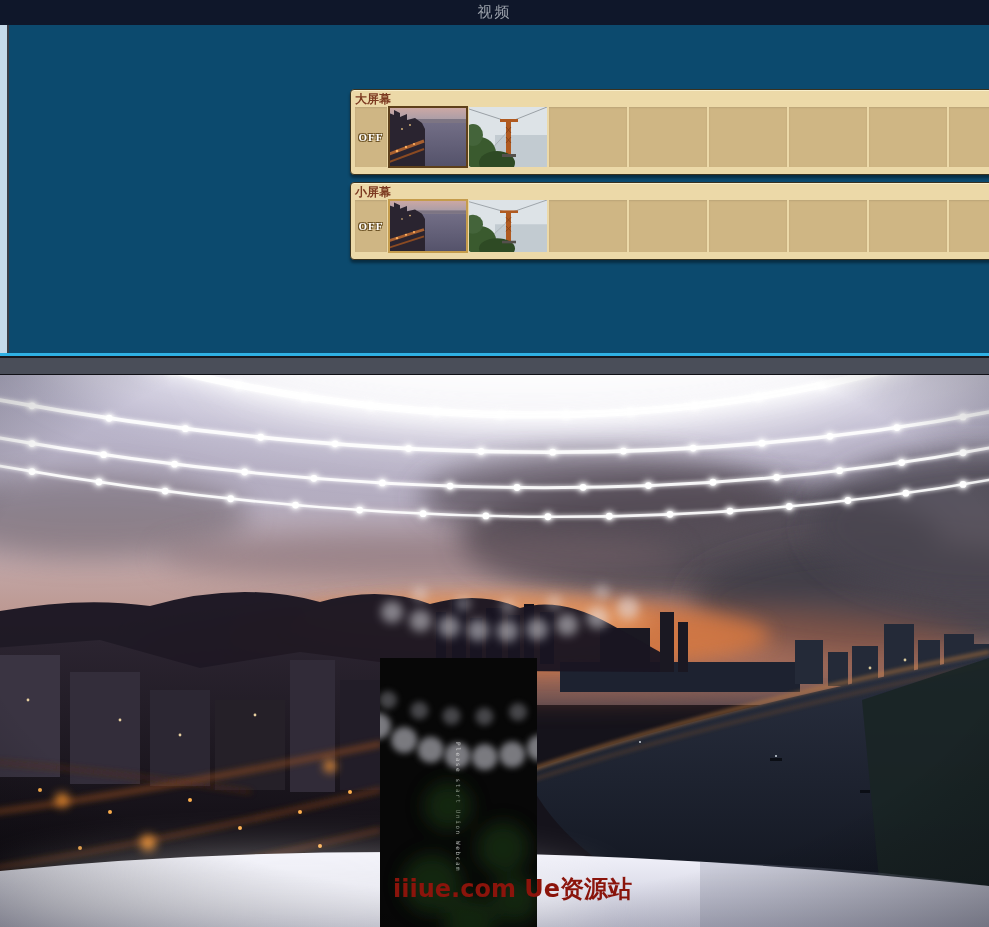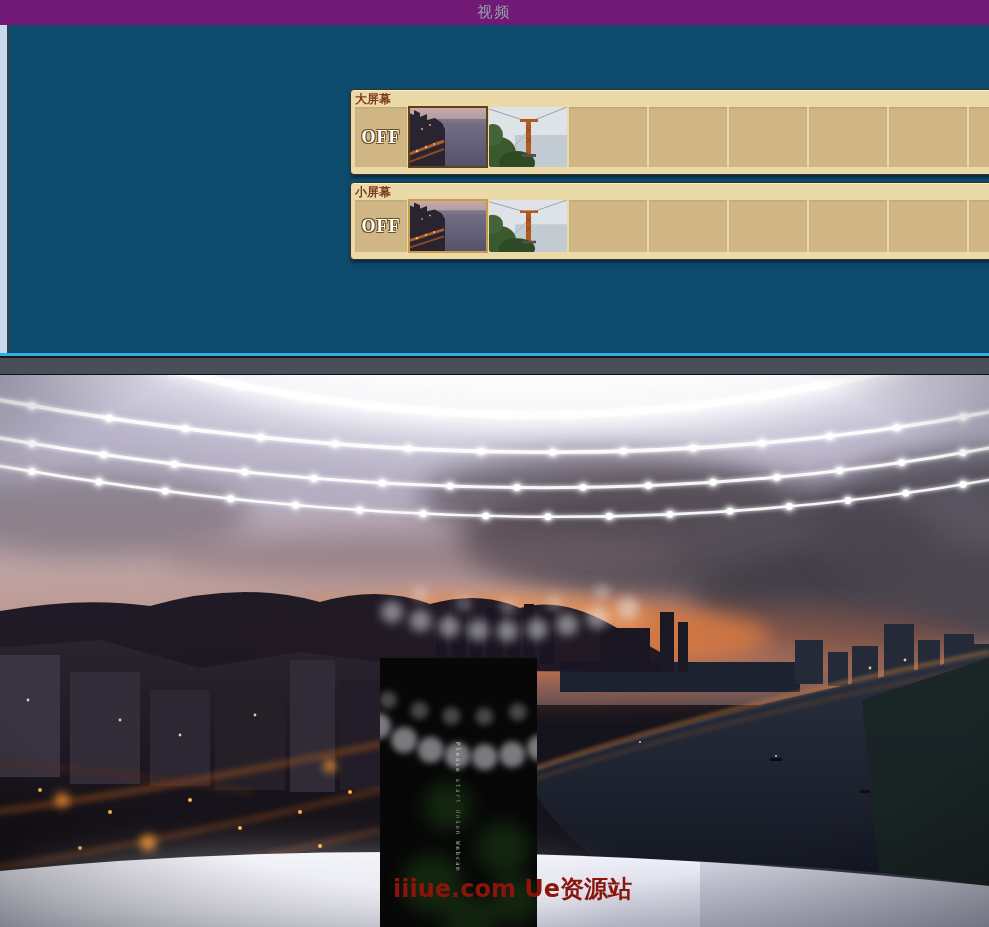--- a/index.html
+++ b/index.html
@@ -3,21 +3,21 @@
 <meta charset="utf-8">
 <style>
   html,body{margin:0;padding:0}
   body{
     width:989px;height:927px;position:relative;overflow:hidden;
     background:#5d616d;font-family:"Liberation Sans",sans-serif;
   }
   
   .titlebar{
     position:absolute;top:0;left:0;width:989px;height:25px;
-    background:#701a75;display:flex;align-items:center;justify-content:center;
+    background:#0f172a;display:flex;align-items:center;justify-content:center;
     color:#9aa0aa;font-size:15px;letter-spacing:2px;
     border-bottom:1px solid #c4b5fd;
   }
   
   .workspace{
     position:absolute;top:25px;left:0;width:989px;height:328px;
     background:#0c4a6e;
   }
   .side-rail{
     position:absolute;left:0;top:0;bottom:0;width:7px;
@@ -33,22 +33,22 @@
   #strip1{top:64px;height:86px}
   #strip2{top:157px;height:78px}
   .strip-label{
     font-size:12px;font-weight:bold;color:#7c3a21;height:15px;line-height:15px;
   }
   .strip-row{display:flex;gap:2px}
   #strip1 .strip-row{height:60px}
   #strip2 .strip-row{height:52px}
   .cell{background:#cfb684;flex:0 0 auto;box-shadow:inset 0 1px 2px rgba(0,0,0,.10)}
   .off-btn{
-    width:52px;display:flex;align-items:center;justify-content:center;
-    font-family:"Liberation Serif",serif;font-weight:bold;font-size:18px;
+    width:32px;display:flex;align-items:center;justify-content:center;
+    font-family:"Liberation Serif",serif;font-weight:bold;font-size:11px;
     color:#ffffff;letter-spacing:1px;cursor:pointer;
     text-shadow:1px 1px 0 #6a5124,-1px -1px 0 #6a5124,1px -1px 0 #6a5124,-1px 1px 0 #6a5124;
   }
   .thumb{width:78px;position:relative;background:#1c1c22;cursor:pointer}
   .thumb svg{display:block;width:100%;height:100%}
   .thumb.selected{outline:2px solid #5e401a;outline-offset:-1px;box-shadow:0 0 0 1px #d8c089 inset}
   #strip2 .thumb.selected{outline-color:#c59c4c}
   .slot{width:78px}
   
   .splitter{

